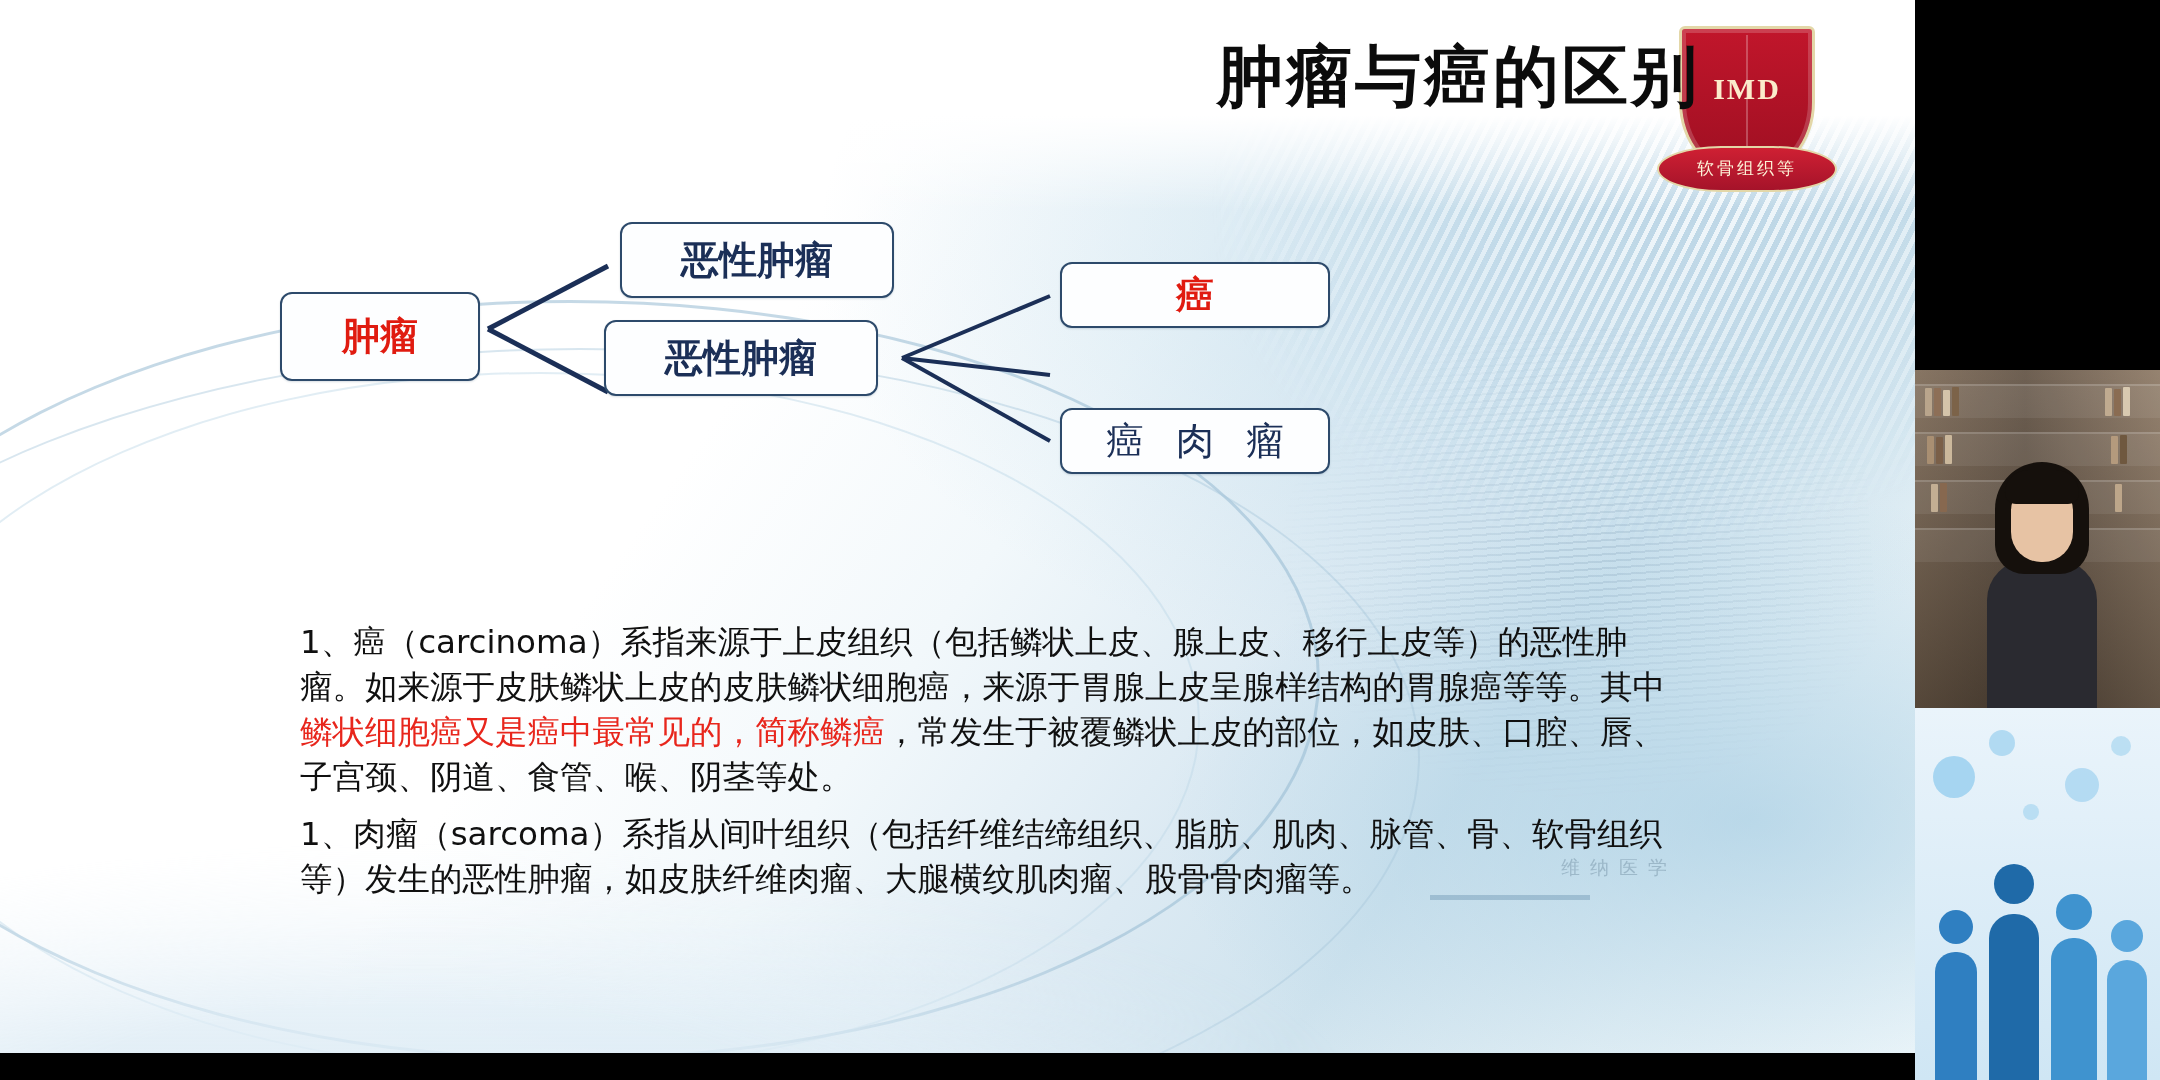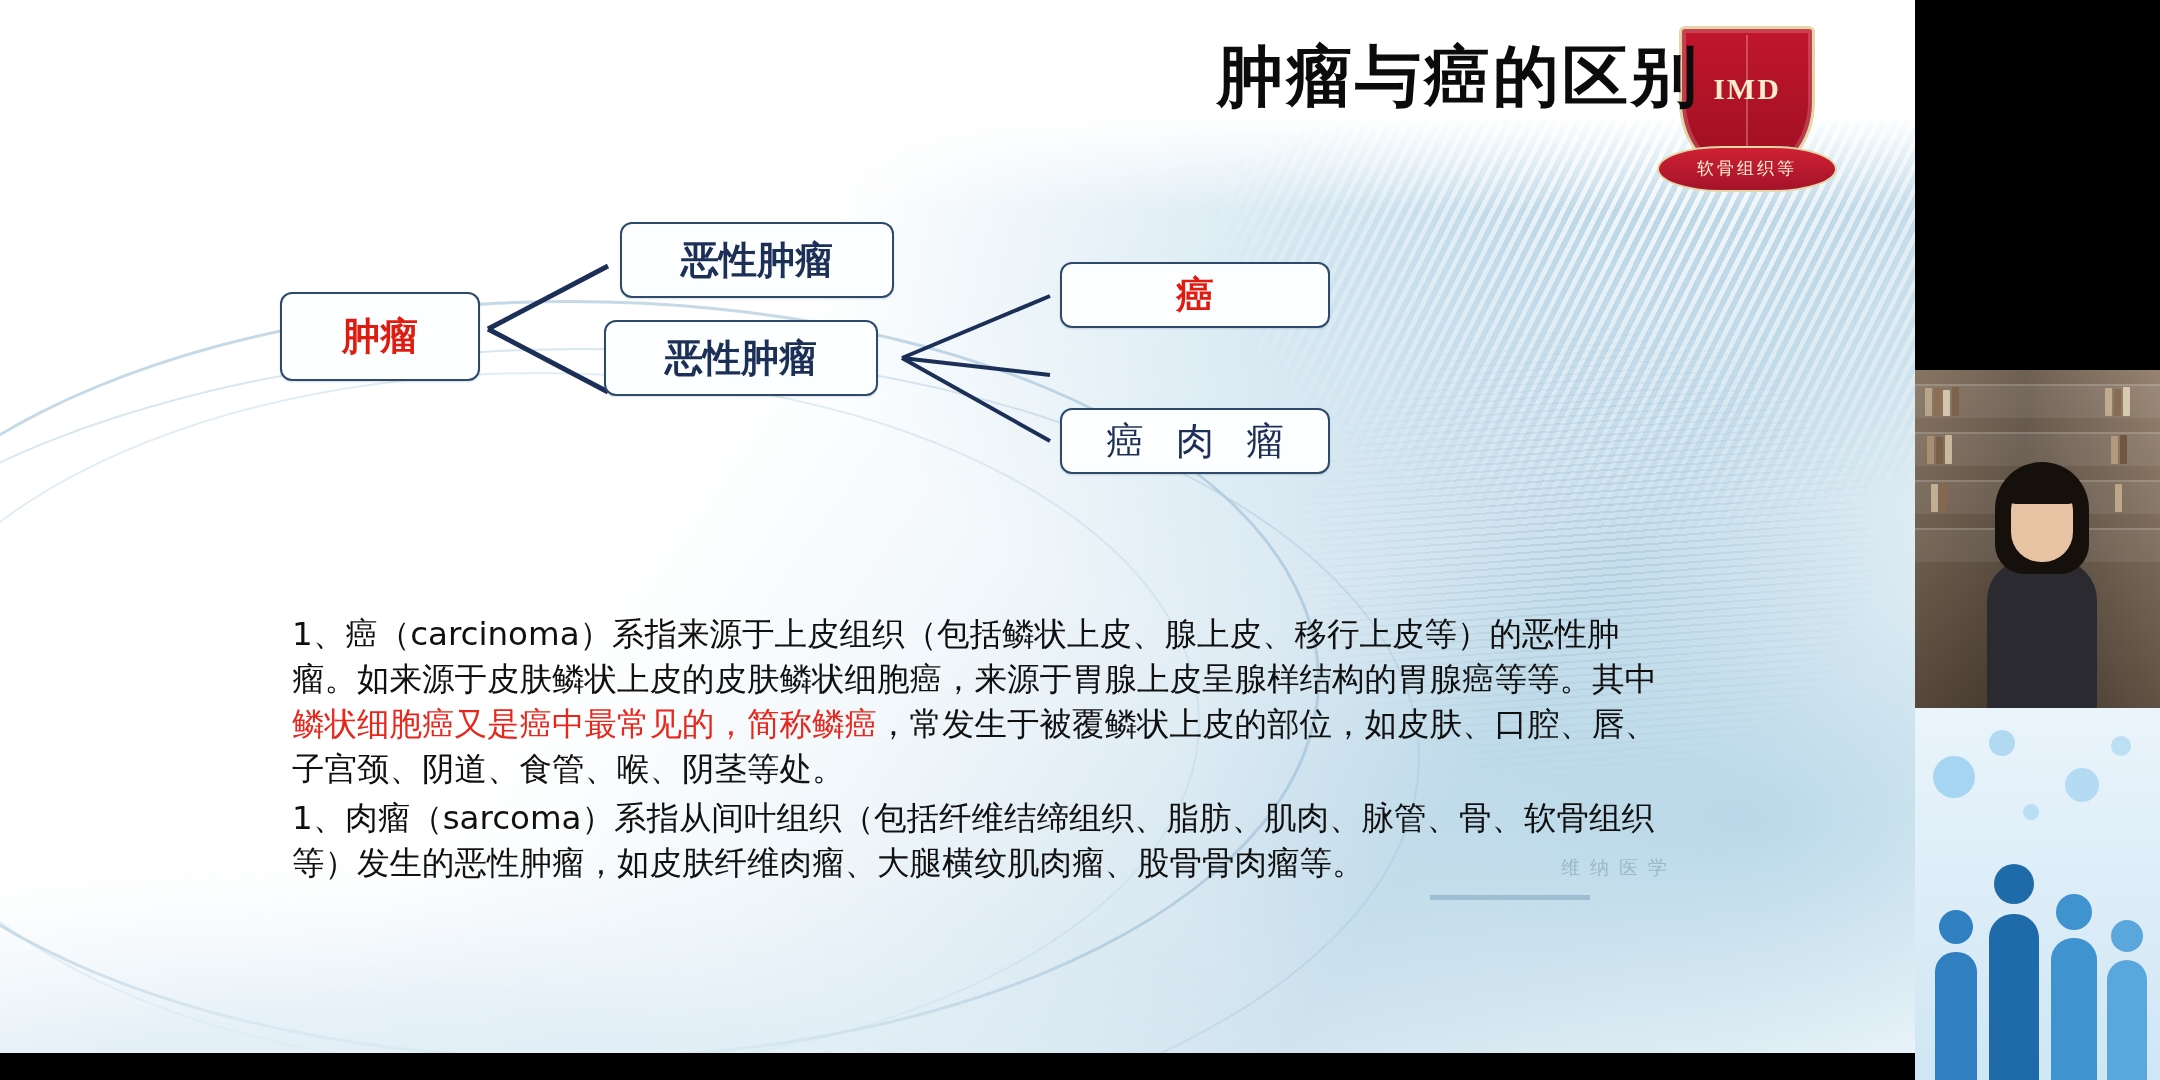--- a/index.html
+++ b/index.html
@@ -200,21 +200,21 @@
   #body-text {
     position: absolute;
     left: 288px; top: 608px;
     width: 1400px;
     font-size: 32.5px;
     line-height: 45px;
     color: #101010;
     font-family: "DejaVu Sans", "Liberation Sans", sans-serif;
     letter-spacing: 0px;
   }
-  #body-text p { margin: 4px; }
+  #body-text p { margin: 12px; }
   .hl { color: #e8261c; }
 
   
   #wm {
     position: absolute;
     left: 1440px; top: 855px;
     width: 350px;
     font-size: 19px;
     color: rgba(110,140,160,0.45);
     letter-spacing: 2px;

